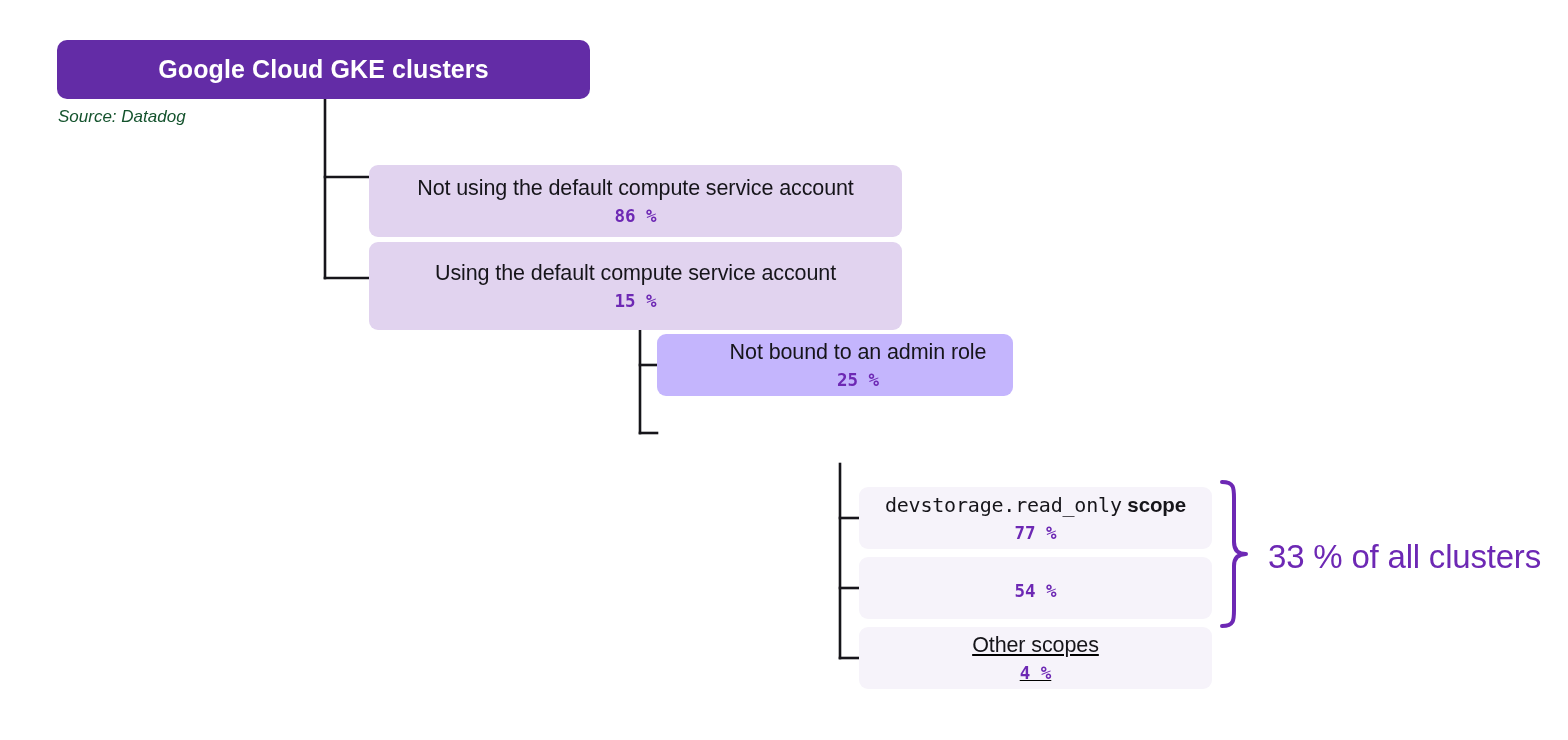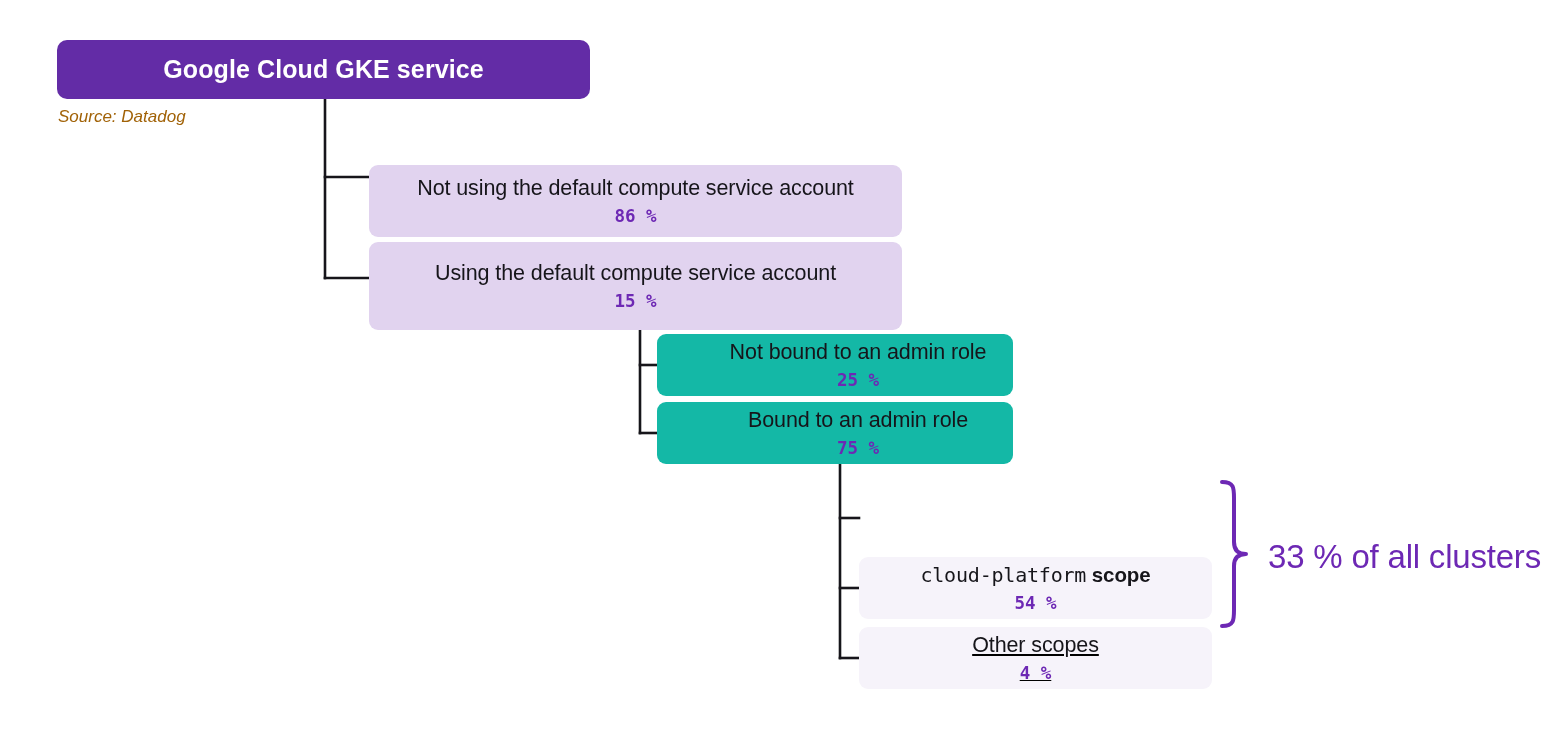--- a/index.html
+++ b/index.html
@@ -88,38 +88,38 @@
     font-size: 25px;
     letter-spacing: 0.1px;
   }
 
   
   .level-1 { background: #e1d3ef; }
   #node-not-using-default-sa { left: 369px; top: 141px; width: 533px; height: 72px; margin-top: 24px; }
   #node-using-default-sa     { left: 369px; top: 242px; width: 533px; height: 88px; }
 
   
-  .level-2 { background: #14b8a6; padding-left: 46px; }
+  .level-2 { background: #c4b5fd; padding-left: 46px; }
   #node-not-bound-admin { left: 657px; top: 334px; width: 356px; height: 62px; }
   #node-bound-admin     { left: 657px; top: 402px; width: 356px; height: 62px; }
 
   
   .level-3 { background: #f6f3fa; }
   #node-devstorage-scope { left: 859px; top: 487px; width: 353px; height: 62px; }
   #node-cloud-platform-scope { left: 859px; top: 557px; width: 353px; height: 62px; }
   #node-other-scopes { left: 859px; top: 627px; width: 353px; height: 62px; text-decoration: underline; }
 
   
   #source-caption {
     position: absolute;
     left: 58px;
     top: 107px;
     font-style: italic;
     font-size: 17px;
-    color: #a16207;
+    color: #14532d;
     z-index: 2;
     white-space: nowrap;
   }
 
   
   #brace-annotation {
     position: absolute;
     left: 1216px;
     top: 478px;
     width: 40px;
@@ -155,48 +155,47 @@
       <path d="M 640 433 L 657 433"></path>
 
       <path d="M 840 464 L 840 658"></path>
       <path d="M 840 518 L 859 518"></path>
       <path d="M 840 588 L 859 588"></path>
       <path d="M 840 658 L 859 658"></path>
     </g>
   </svg>
 
   <div class="node" id="node-root">
-    <span class="node-label">Google Cloud GKE service</span>
+    <span class="node-label">Google Cloud GKE clusters</span>
   </div>
 
   <div id="source-caption">Source: Datadog</div>
 
   <div class="node level-1" id="node-not-using-default-sa">
     <span class="node-label">Not using the default compute service account</span>
     <span class="node-value">86 %</span>
   </div>
 
   <div class="node level-1" id="node-using-default-sa">
     <span class="node-label">Using the default compute service account</span>
     <span class="node-value">15 %</span>
   </div>
 
   <div class="node level-2" id="node-not-bound-admin">
     <span class="node-label">Not bound to an admin role</span>
     <span class="node-value">25 %</span>
   </div>
 
-  <div class="node level-2" id="node-bound-admin">
-    <span class="node-label">Bound to an admin role</span>
-    <span class="node-value">75 %</span>
-  </div>
-
+
+  <div class="node level-3" id="node-devstorage-scope">
+    <span class="node-label"><span class="mono-code">devstorage.read_only</span><span class="scope-word"> scope</span></span>
+    <span class="node-value">77 %</span>
+  </div>
 
   <div class="node level-3" id="node-cloud-platform-scope">
-    <span class="node-label"><span class="mono-code">cloud-platform</span><span class="scope-word"> scope</span></span>
     <span class="node-value">54 %</span>
   </div>
 
   <div class="node level-3" id="node-other-scopes">
     <span class="node-label">Other scopes</span>
     <span class="node-value">4 %</span>
   </div>
 
   <svg id="brace-annotation" viewBox="0 0 40 152" width="40" height="152">
     <path d="M 6 4 C 18 4 18 10 18 20 L 18 64 C 18 72 22 76 30 76 C 22 76 18 80 18 88 L 18 132 C 18 142 18 148 6 148" fill="none" stroke="#6d28b4" stroke-width="4" stroke-linecap="round" stroke-linejoin="round"></path>

